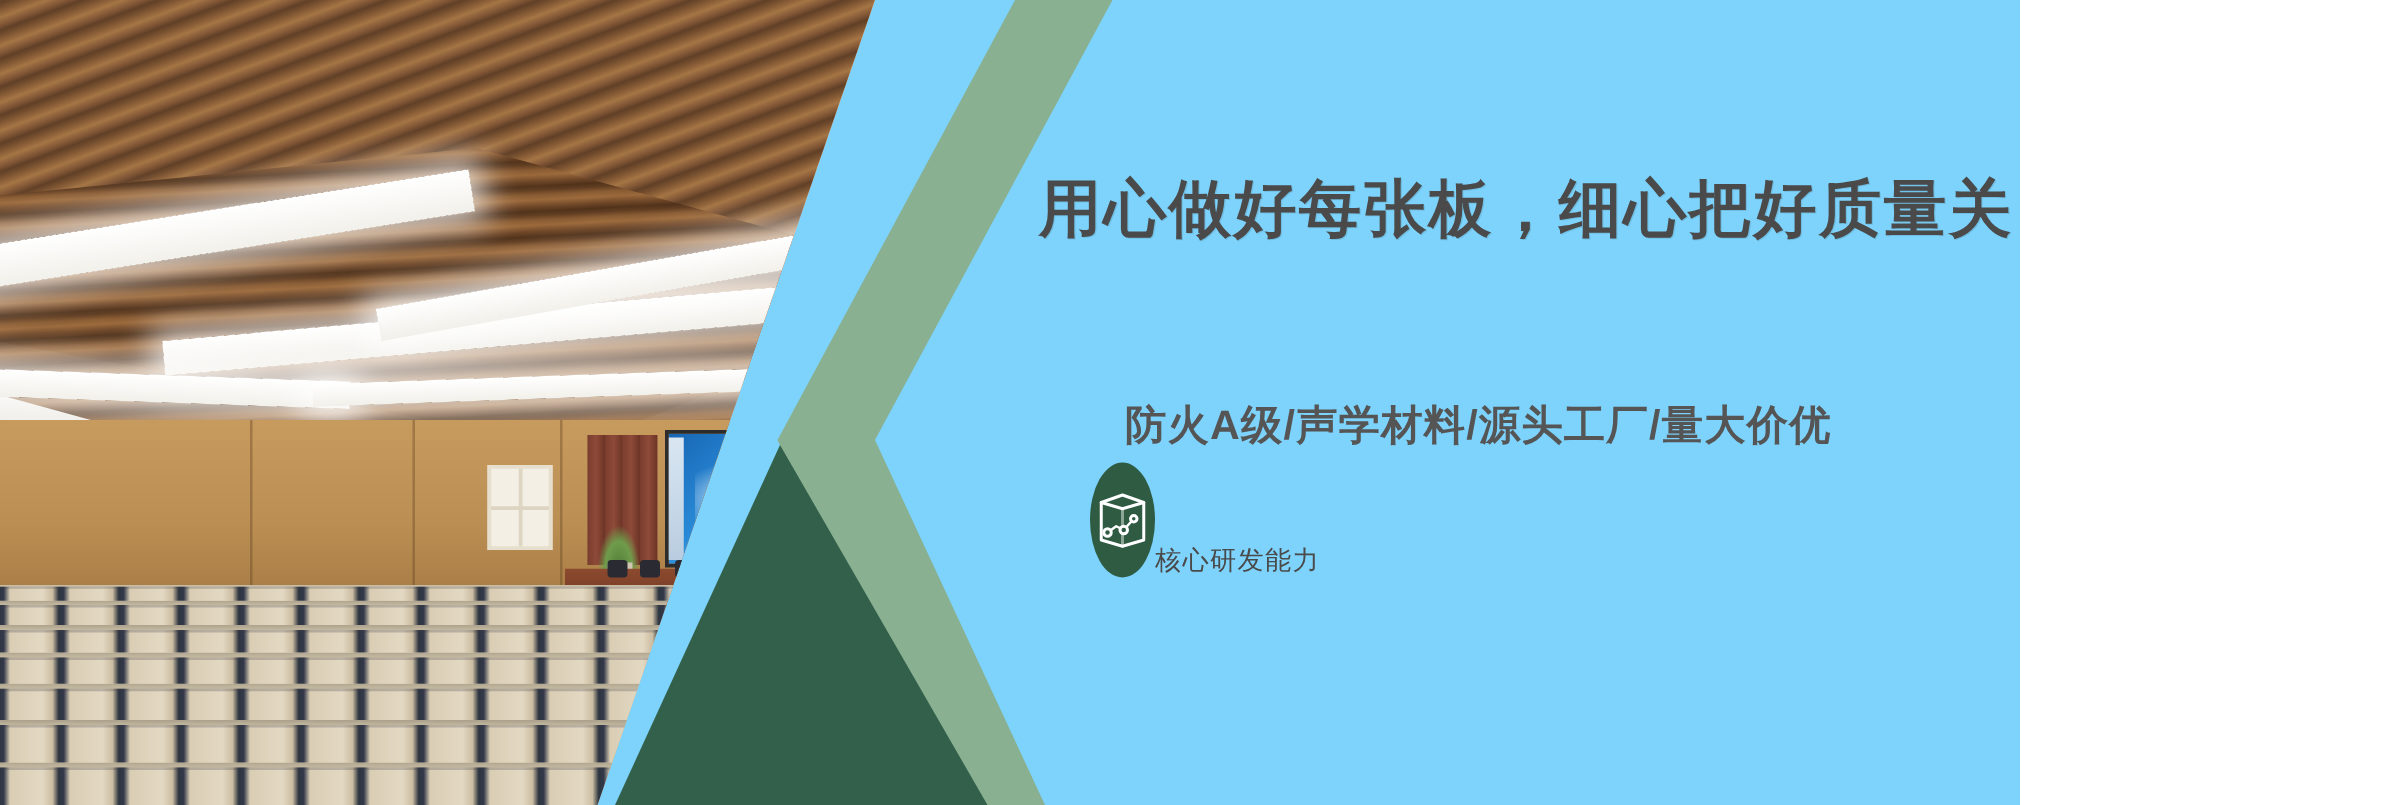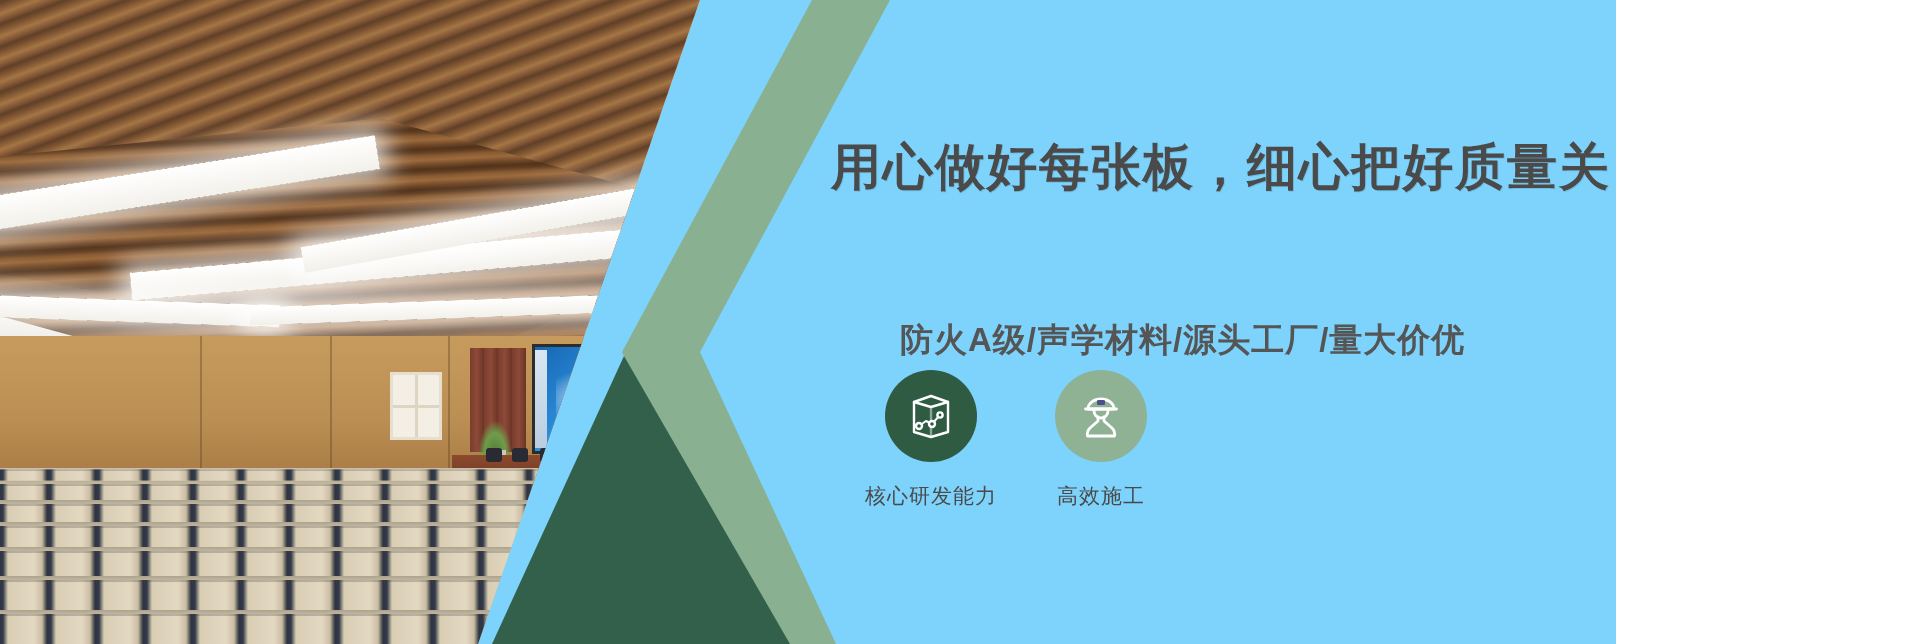--- a/index.html
+++ b/index.html
@@ -172,22 +172,22 @@
 
   .features {
     position:absolute;
     left:36px; top:370px;
     display:flex;
     gap:52px;
   }
   .feature {
     width:118px;
     display:flex;
-    flex-direction:column;
-    align-items:center;
+    flex-direction:row;
+    align-items:flex-end;
   }
   .feat-circle {
     width:92px; height:92px;
     border-radius:50%;
     display:flex;
     align-items:center;
     justify-content:center;
   }
   .feat-label {
     margin-top:20px;
@@ -268,28 +268,16 @@
             <circle cx="14" cy="36" r="3" fill="#2F5B43"></circle>
             <circle cx="27" cy="34" r="3" fill="#2F5B43"></circle>
             <circle cx="35" cy="25" r="2.6" fill="#2F5B43"></circle>
           </svg>
         </div>
         <div class="feat-label">核心研发能力</div>
       </div>
 
 
 
-      <div class="feature">
-        <div class="feat-circle" style="background:#8FB295">
-          <svg width="52" height="52" viewBox="0 0 52 52" fill="none" stroke="#ffffff" stroke-width="2.8" stroke-linecap="round" stroke-linejoin="round">
-            <path d="M13 19 a13 10 0 0 1 26 0 Z"></path>
-            <path d="M10.5 19 H41.5"></path>
-            <rect x="22" y="10" width="8" height="5" rx="1.2" fill="#4a4e8a" stroke="none"></rect>
-            <path d="M19 21 a7 7 0 0 0 14 0"></path>
-            <path d="M23 27 L23 31 L15 38 a9 9 0 0 0 -2.5 8 H39.5 a9 9 0 0 0 -2.5 -8 L29 31 L29 27"></path>
-          </svg>
-        </div>
-        <div class="feat-label">高效施工</div>
-      </div>
 
     </div>
   </div>
 </div>
 
 </body></html>

